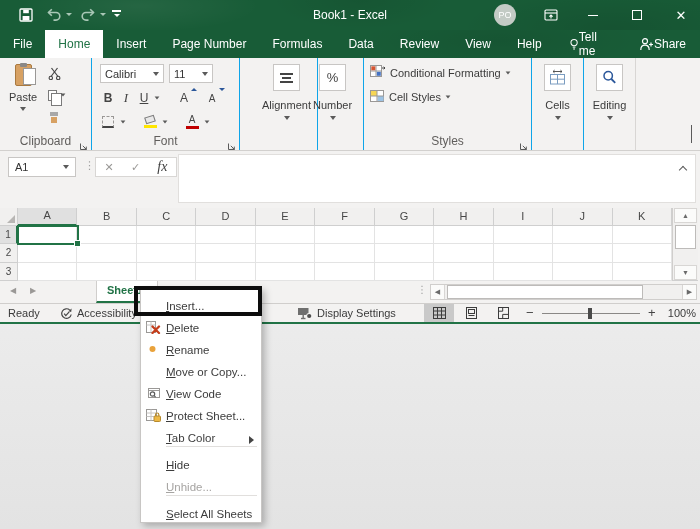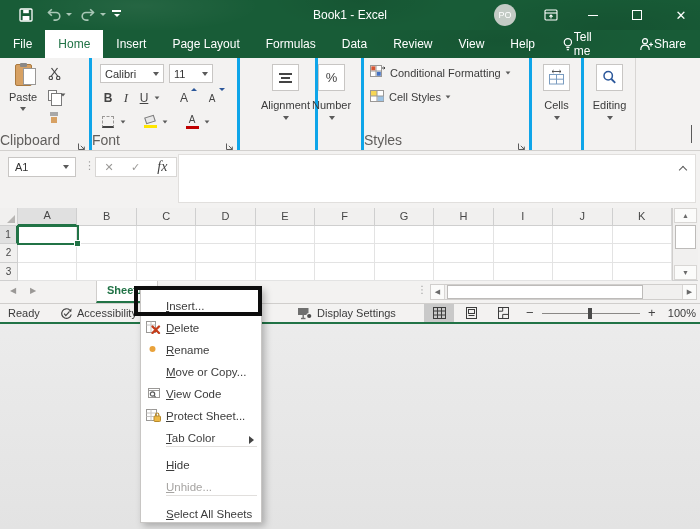--- a/index.html
+++ b/index.html
@@ -33,22 +33,22 @@
   
   .tabsrow{position:absolute;left:0;top:30px;right:0;height:28px;background:#185c37;display:flex;
     align-items:stretch;color:#fff;font-size:12px;
     background-image:radial-gradient(ellipse 140px 30px at 500px 10px,rgba(0,0,0,.08),transparent)}
   .tab{padding:0 13px;display:flex;align-items:center;white-space:nowrap}
   .tab.active{background:#fff;color:#217346}
   .tabs-right{margin-left:auto;display:flex;align-items:center}
   .tab-ic{display:flex;align-items:center;padding:0 14px}
   
   .ribbon{position:absolute;left:0;top:58px;right:0;height:93px;background:#f3f2f1;border-bottom:1px solid #d2d0ce}
-  .group{position:absolute;top:0;bottom:0;border-right:3px solid #0ea5e9}
-  .group-label{position:absolute;bottom:2px;left:0;right:0;text-align:left;font-size:14px;color:#605e5c}
+  .group{position:absolute;top:0;bottom:0;border-right:1px solid #0ea5e9}
+  .group-label{position:absolute;bottom:2px;left:0;right:0;text-align:center;font-size:12px;color:#605e5c}
   .launcher{position:absolute;right:2px;bottom:3px;width:10px;height:10px}
   .g-clipboard{left:0;width:92px}
   .g-font{left:92px;width:148px}
   .g-align{left:256px;width:62px}
   .g-number{left:302px;width:62px}
   .g-styles{left:364px;width:168px}
   .g-cells{left:532px;width:52px}
   .g-editing{left:584px;width:52px}
   .paste-btn{position:absolute;left:5px;top:6px;width:36px;height:70px;display:flex;flex-direction:column;
     align-items:center;font-size:11px;color:#3b3b3b}
@@ -219,21 +219,21 @@
       <div class="winbtn" style="left:666px">
           <span class="close-glyph">✕</span>
         </div>
     </div>
 
     <div class="tabsrow">
       <div id="tablist" style="display:flex">
           <div class="tab">File</div>
           <div class="tab active">Home</div>
           <div class="tab">Insert</div>
-          <div class="tab">Page Layout</div>
+          <div class="tab">Page Number</div>
           <div class="tab">Formulas</div>
           <div class="tab">Data</div>
           <div class="tab">Review</div>
           <div class="tab">View</div>
           <div class="tab">Help</div>
         </div>
       <div class="tabs-right">
         <div class="tab-ic">
           <svg width="12" height="15" viewBox="0 0 12 15">
               <circle cx="6" cy="5.2" r="3.7" fill="none" stroke="#fff" stroke-width="1.2"></circle>

